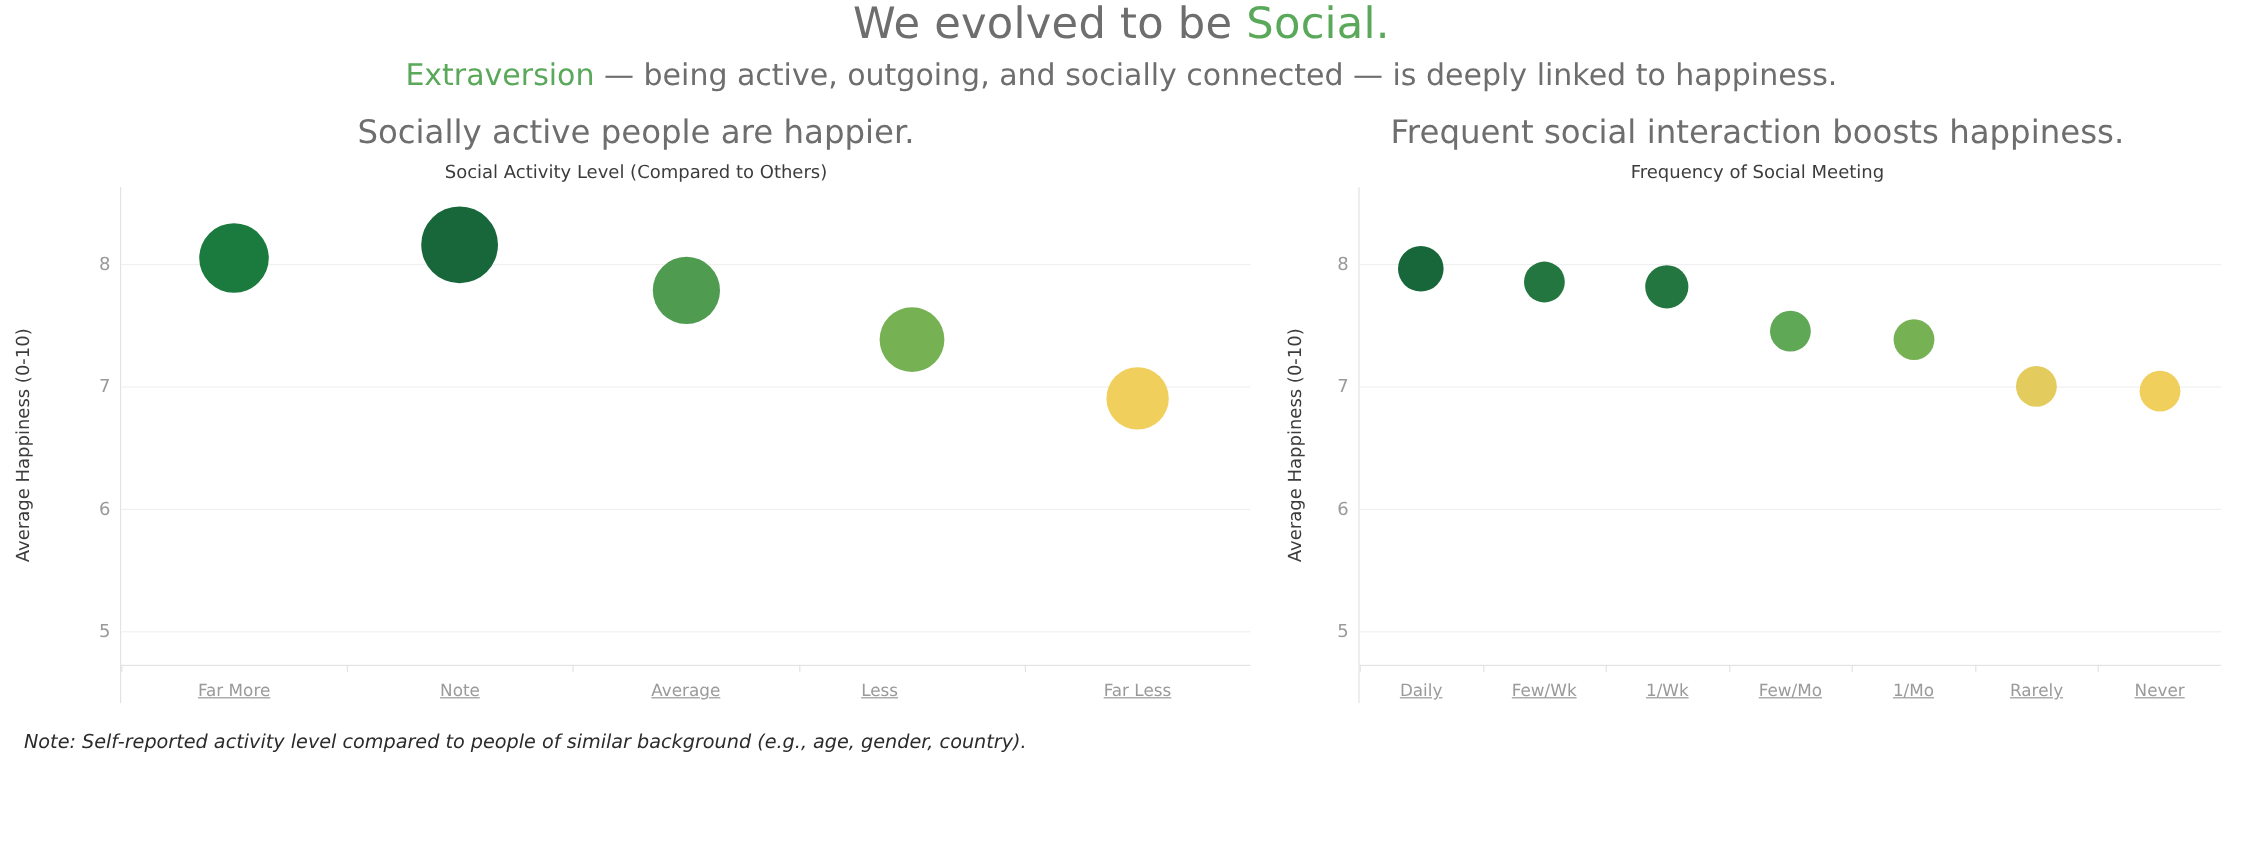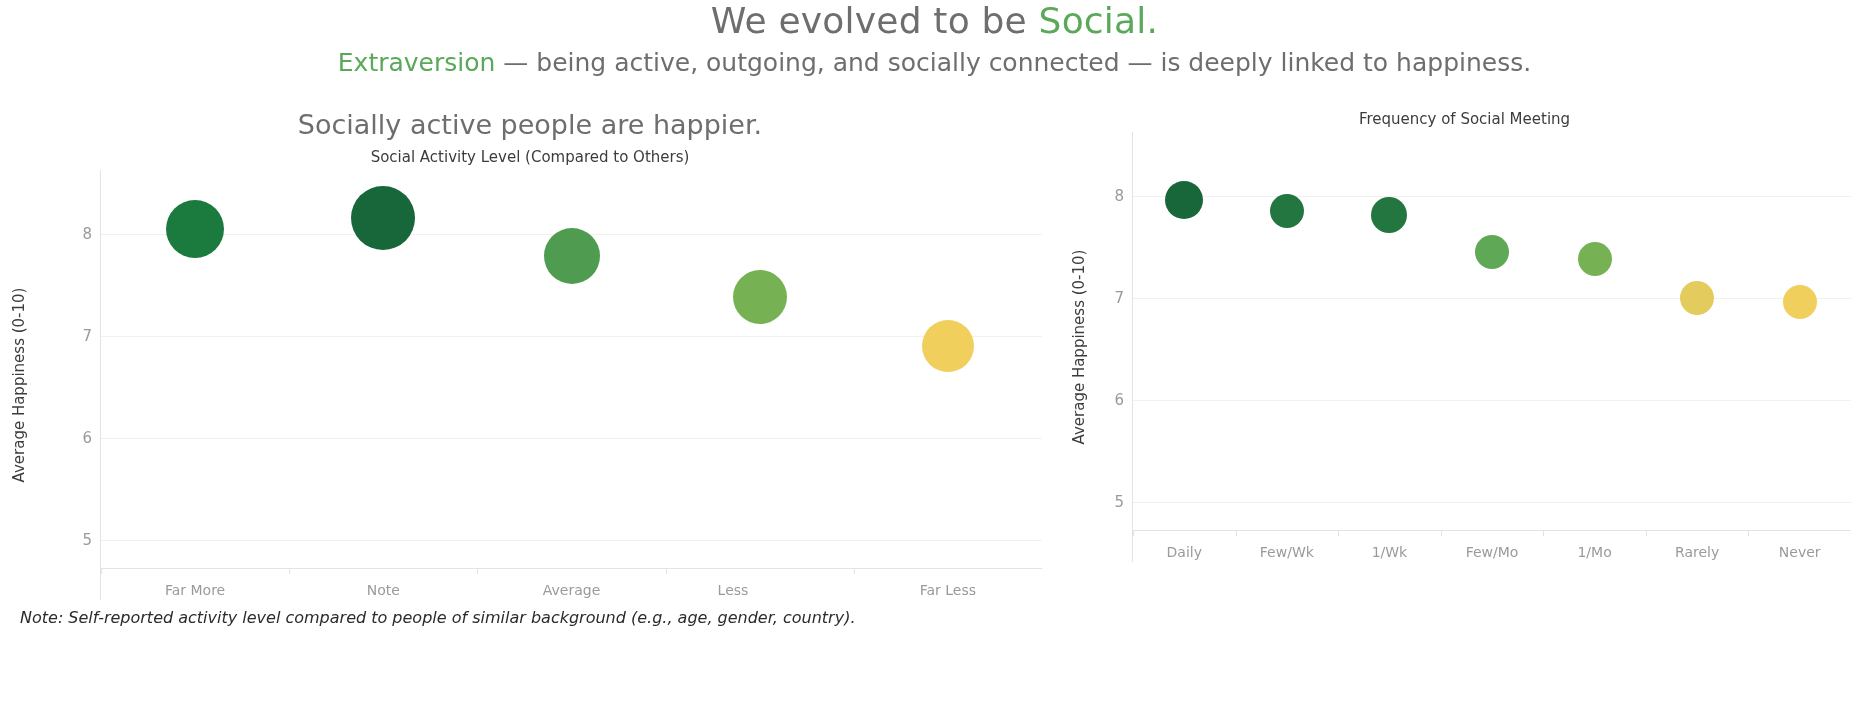--- a/index.html
+++ b/index.html
@@ -39,21 +39,21 @@
   }
   .subtitle .accent {
     color: #5aa85a;
     text-align: center;
   }
 
   .panels {
     display: flex;
     width: 1869px;
     height: 510px;
-    margin-top: 28px;
+    margin-top: 14px;
   }
   .panel {
     position: relative;
     box-sizing: border-box;
   }
   .panel-left { width: 1060px; }
   .panel-right { width: 809px; }
 
   .panel-title {
     text-align: center;
@@ -125,20 +125,21 @@
     font-size: 15px;
     color: #9a9a9a;
     white-space: nowrap;
   }
   .xtick {
     position: absolute;
     transform: translateX(-50%);
     font-size: 14px;
     color: #9a9a9a;
     white-space: nowrap;
+    text-decoration: underline;
   }
   .xtick-mark {
     position: absolute;
     width: 1px;
     height: 6px;
     background: #e3e3e3;
   }
   .bubble {
     position: absolute;
     border-radius: 50%;
@@ -194,20 +195,21 @@
           <div class="xtick" style="left: 632px; top: 412px;">Less</div>
           <div class="bubble" title="Less: 7.38" style="width: 54px; height: 54px; left: 658.7px; top: 126.544px; background: rgb(118, 178, 84);"></div>
           <div class="xtick-mark" style="left: 752.8px; top: 398px;"></div>
           <div class="xtick" style="left: 846.9px; top: 412px;">Far Less</div>
           <div class="bubble" title="Far Less: 6.9" style="width: 52px; height: 52px; left: 846.9px; top: 175.528px; background: rgb(240, 207, 92);"></div>
         </div>
     </div>
   </div>
 
   <div class="panel panel-right">
+    <div class="panel-title">Frequent social interaction boosts happiness.</div>
     <div class="axis-caption">Frequency of Social Meeting</div>
     <div class="plot-wrap">
       <div class="ylabel">
           <span>Average Happiness (0-10)</span>
         </div>
       <div class="plot plot-right" id="plot-right">
           <div class="gridline" style="top: 63.2718px;"></div>
           <div class="ytick" style="top: 63.2718px;">8</div>
           <div class="gridline" style="top: 165.323px;"></div>
           <div class="ytick" style="top: 165.323px;">7</div>

